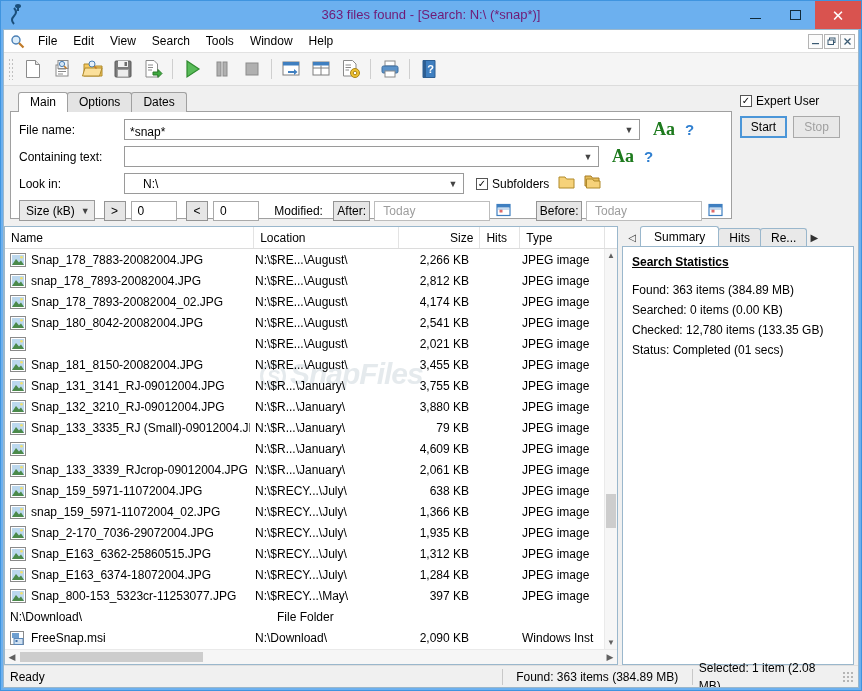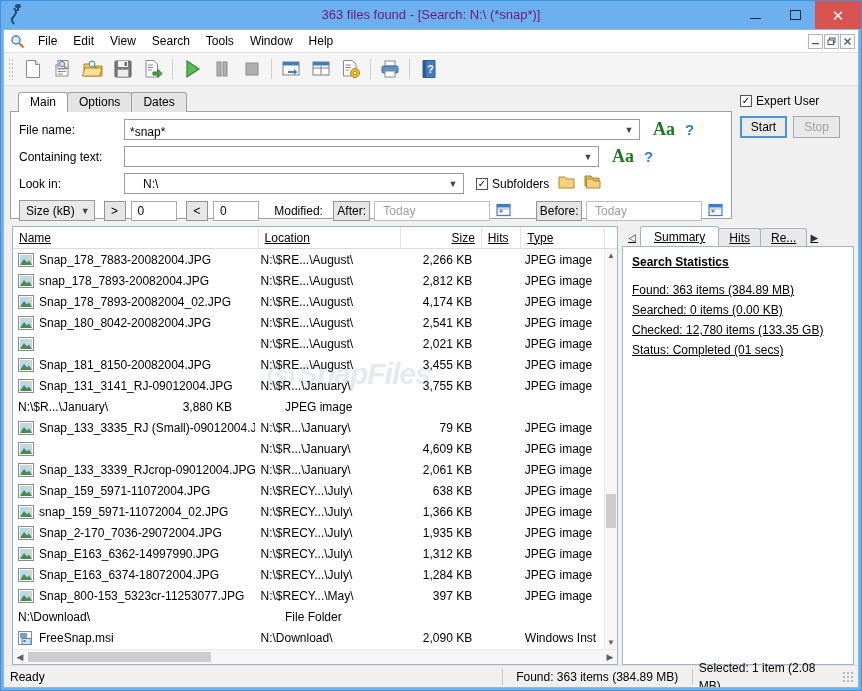--- a/index.html
+++ b/index.html
@@ -172,21 +172,21 @@
     width:47px; height:22px; font-size:12px;
     display:flex;align-items:center;justify-content:center;
     border:1px solid #a9a9a9; background:#e8e8e8; color:#000;
   }
   .bigbtn.primary { border:2px solid #4b96d8; background:#eaeaea;text-align:right; }
   .bigbtn.disabled { color:#a0a0a0; }
 
   
   .results {
     flex: 1 1 auto;
-    display:flex; padding:0 4px 0 8px; gap:4px; min-height:0;text-decoration:underline;
+    display:flex; padding:0 4px 0 0; gap:4px; min-height:0;
   }
   .listwrap {
     flex:1 1 auto; border:1px solid #9ab7cc; background:#fff;
     display:flex; flex-direction:column; min-width:0;
   }
   .lhead {
     height:22px; flex:0 0 22px; display:flex;
     border-bottom:1px solid #dcdcdc; background:#fff;
     font-size:12px; color:#000;
   }
@@ -655,20 +655,29 @@
                       <circle cx="11.5" cy="4.2" r="1.3" fill="#f2e06a"></circle>
                     </svg></span>
                   <span>Snap_131_3141_RJ-09012004.JPG</span>
                 </div>
                 <div class="c-loc">N:\$R...\January\</div>
                 <div class="c-size">3,755 KB</div>
                 <div class="c-hits"></div>
                 <div class="c-type">JPEG image</div>
               </div>
               <div class="row">
+                <div class="c-name">
+                  <span class="fico"><svg width="16" height="14" viewBox="0 0 16 14">
+                      <rect x="0.5" y="0.5" width="15" height="13" fill="#ffffff" stroke="#8a8a8a"></rect>
+                      <rect x="2" y="2" width="12" height="10" fill="#bcd8ee"></rect>
+                      <path d="M2 12 L6 6 L9 9.5 L11 7.5 L14 12 z" fill="#4b8a4b"></path>
+                      <circle cx="11.5" cy="4.2" r="1.3" fill="#f2e06a"></circle>
+                    </svg></span>
+                  <span>Snap_132_3210_RJ-09012004.JPG</span>
+                </div>
                 <div class="c-loc">N:\$R...\January\</div>
                 <div class="c-size">3,880 KB</div>
                 <div class="c-hits"></div>
                 <div class="c-type">JPEG image</div>
               </div>
               <div class="row">
                 <div class="c-name">
                   <span class="fico"><svg width="16" height="14" viewBox="0 0 16 14">
                       <rect x="0.5" y="0.5" width="15" height="13" fill="#ffffff" stroke="#8a8a8a"></rect>
                       <rect x="2" y="2" width="12" height="10" fill="#bcd8ee"></rect>
@@ -757,21 +766,21 @@
                 <div class="c-type">JPEG image</div>
               </div>
               <div class="row">
                 <div class="c-name">
                   <span class="fico"><svg width="16" height="14" viewBox="0 0 16 14">
                       <rect x="0.5" y="0.5" width="15" height="13" fill="#ffffff" stroke="#8a8a8a"></rect>
                       <rect x="2" y="2" width="12" height="10" fill="#bcd8ee"></rect>
                       <path d="M2 12 L6 6 L9 9.5 L11 7.5 L14 12 z" fill="#4b8a4b"></path>
                       <circle cx="11.5" cy="4.2" r="1.3" fill="#f2e06a"></circle>
                     </svg></span>
-                  <span>Snap_E163_6362-14997990.JPG</span>
+                  <span>Snap_E163_6362-25860515.JPG</span>
                 </div>
                 <div class="c-loc">N:\$RECY...\July\</div>
                 <div class="c-size">1,312 KB</div>
                 <div class="c-hits"></div>
                 <div class="c-type">JPEG image</div>
               </div>
               <div class="row">
                 <div class="c-name">
                   <span class="fico"><svg width="16" height="14" viewBox="0 0 16 14">
                       <rect x="0.5" y="0.5" width="15" height="13" fill="#ffffff" stroke="#8a8a8a"></rect>

